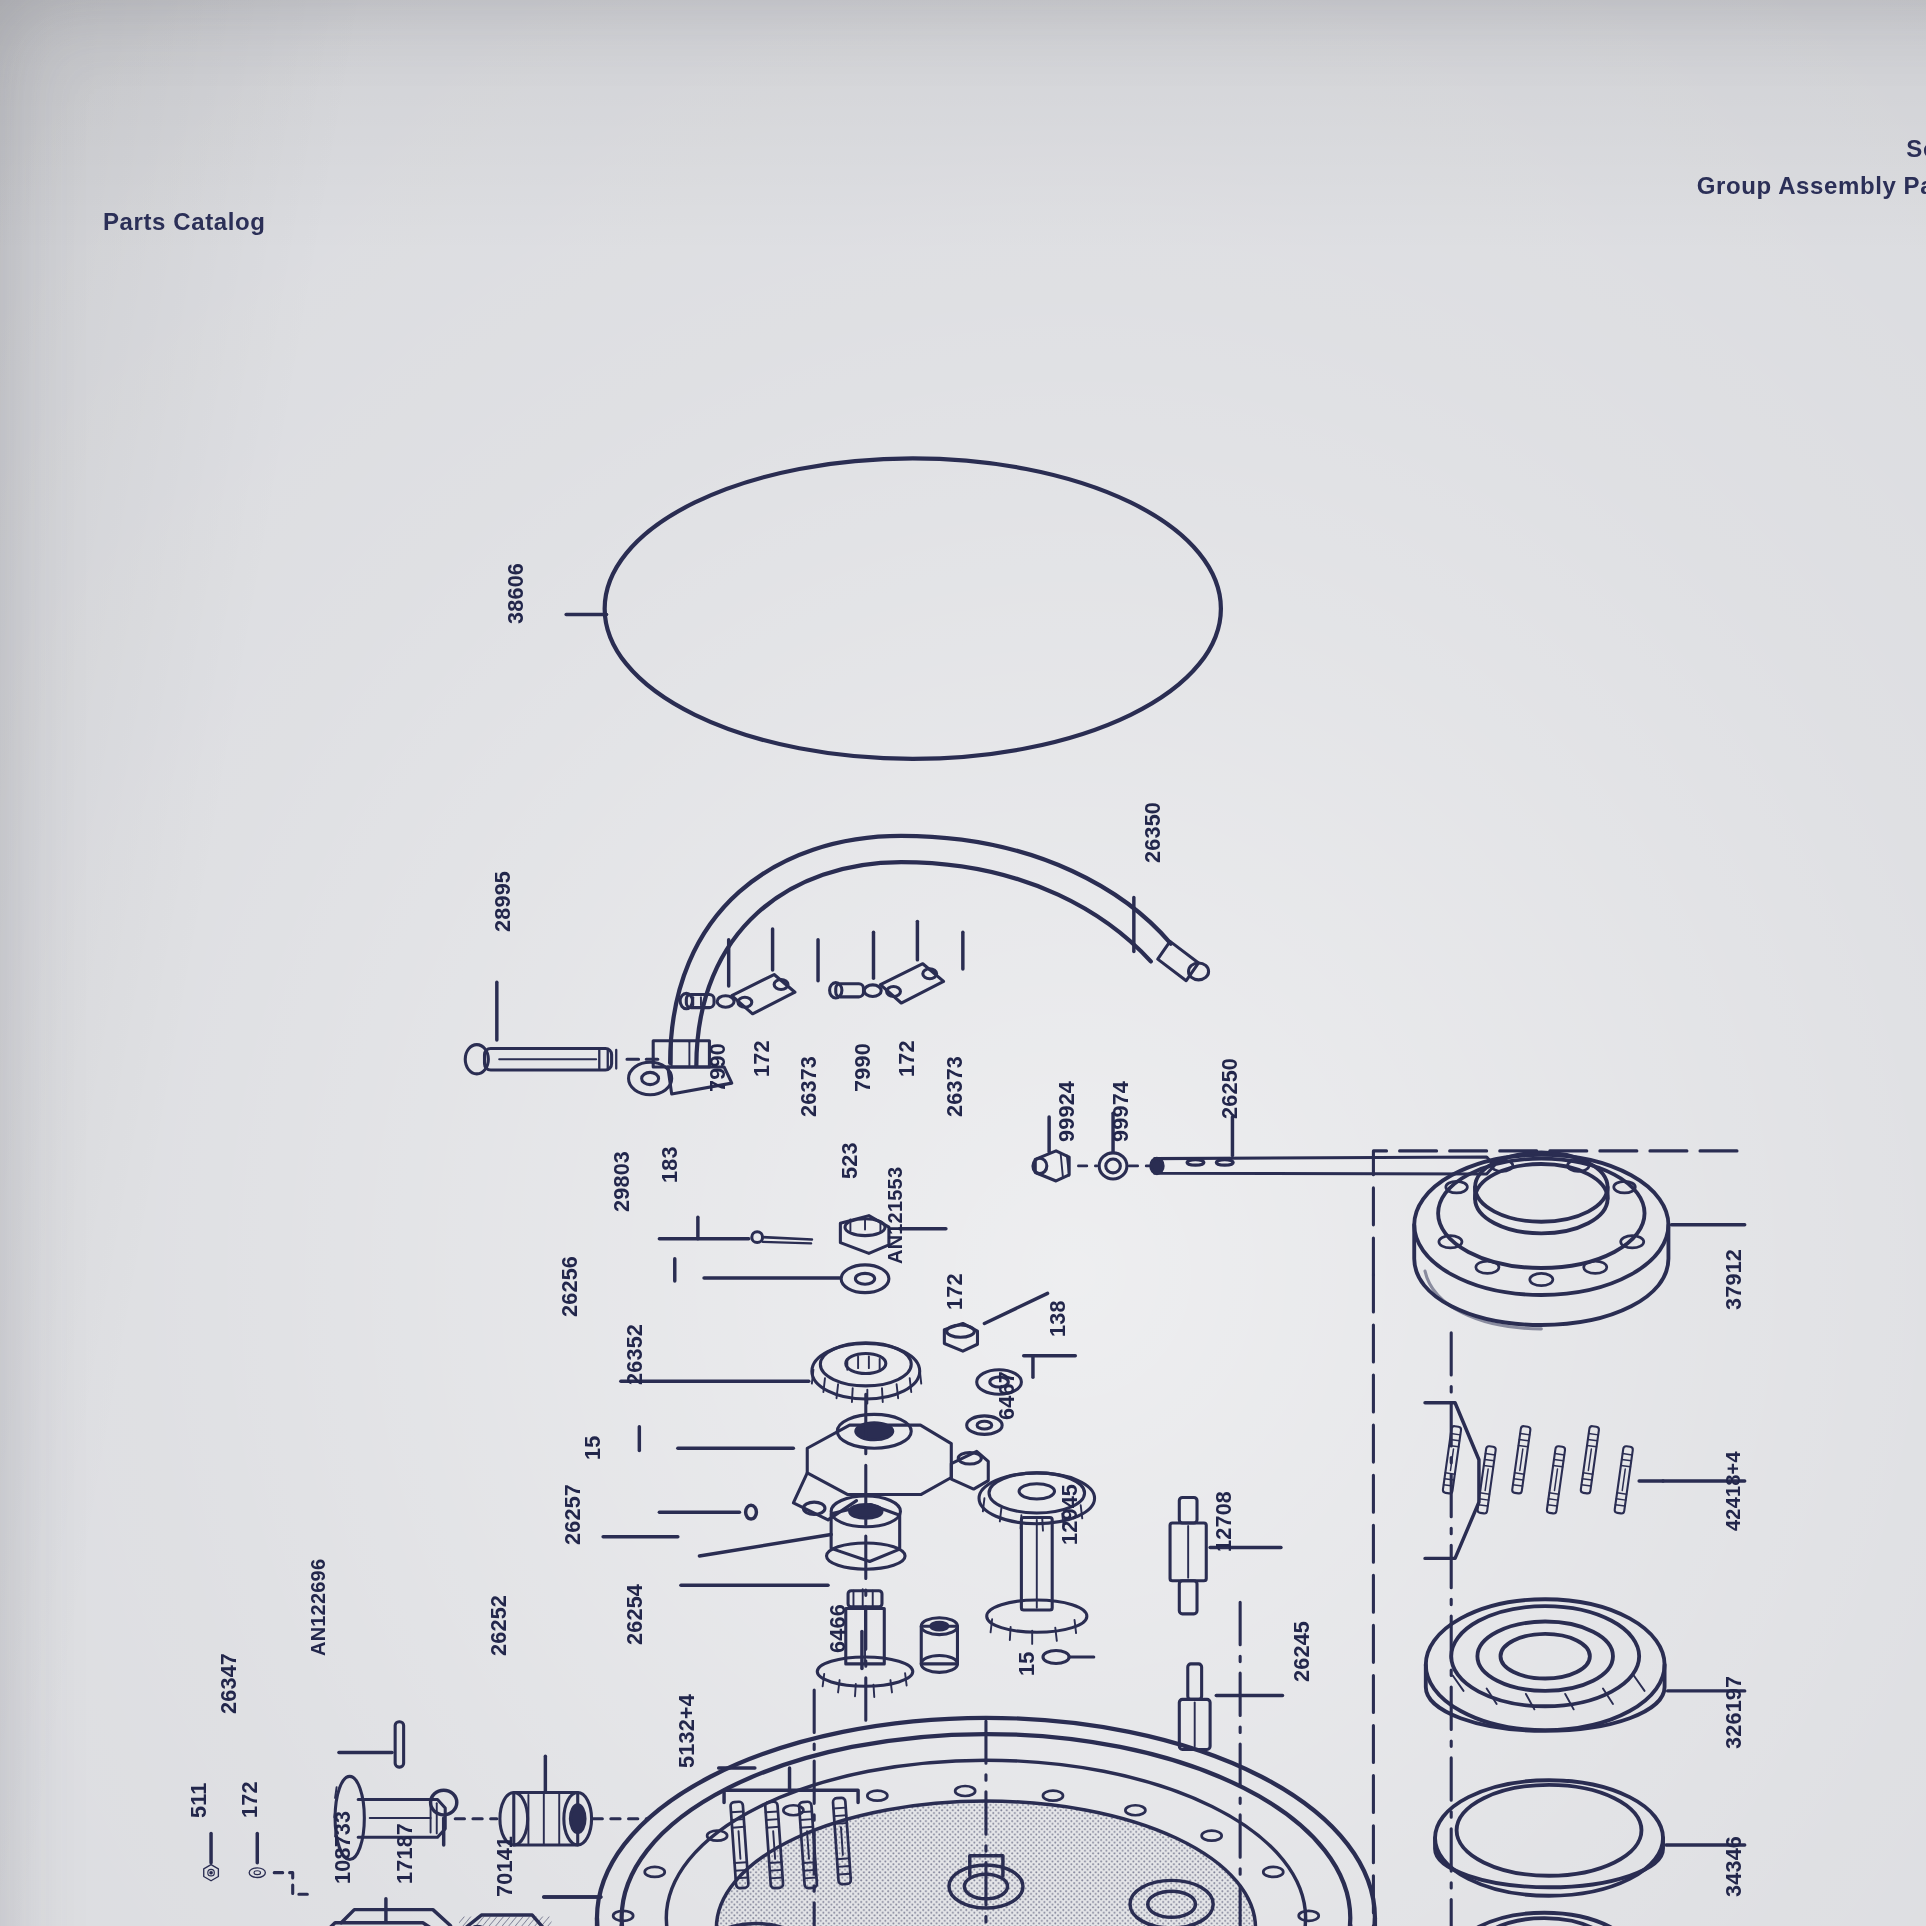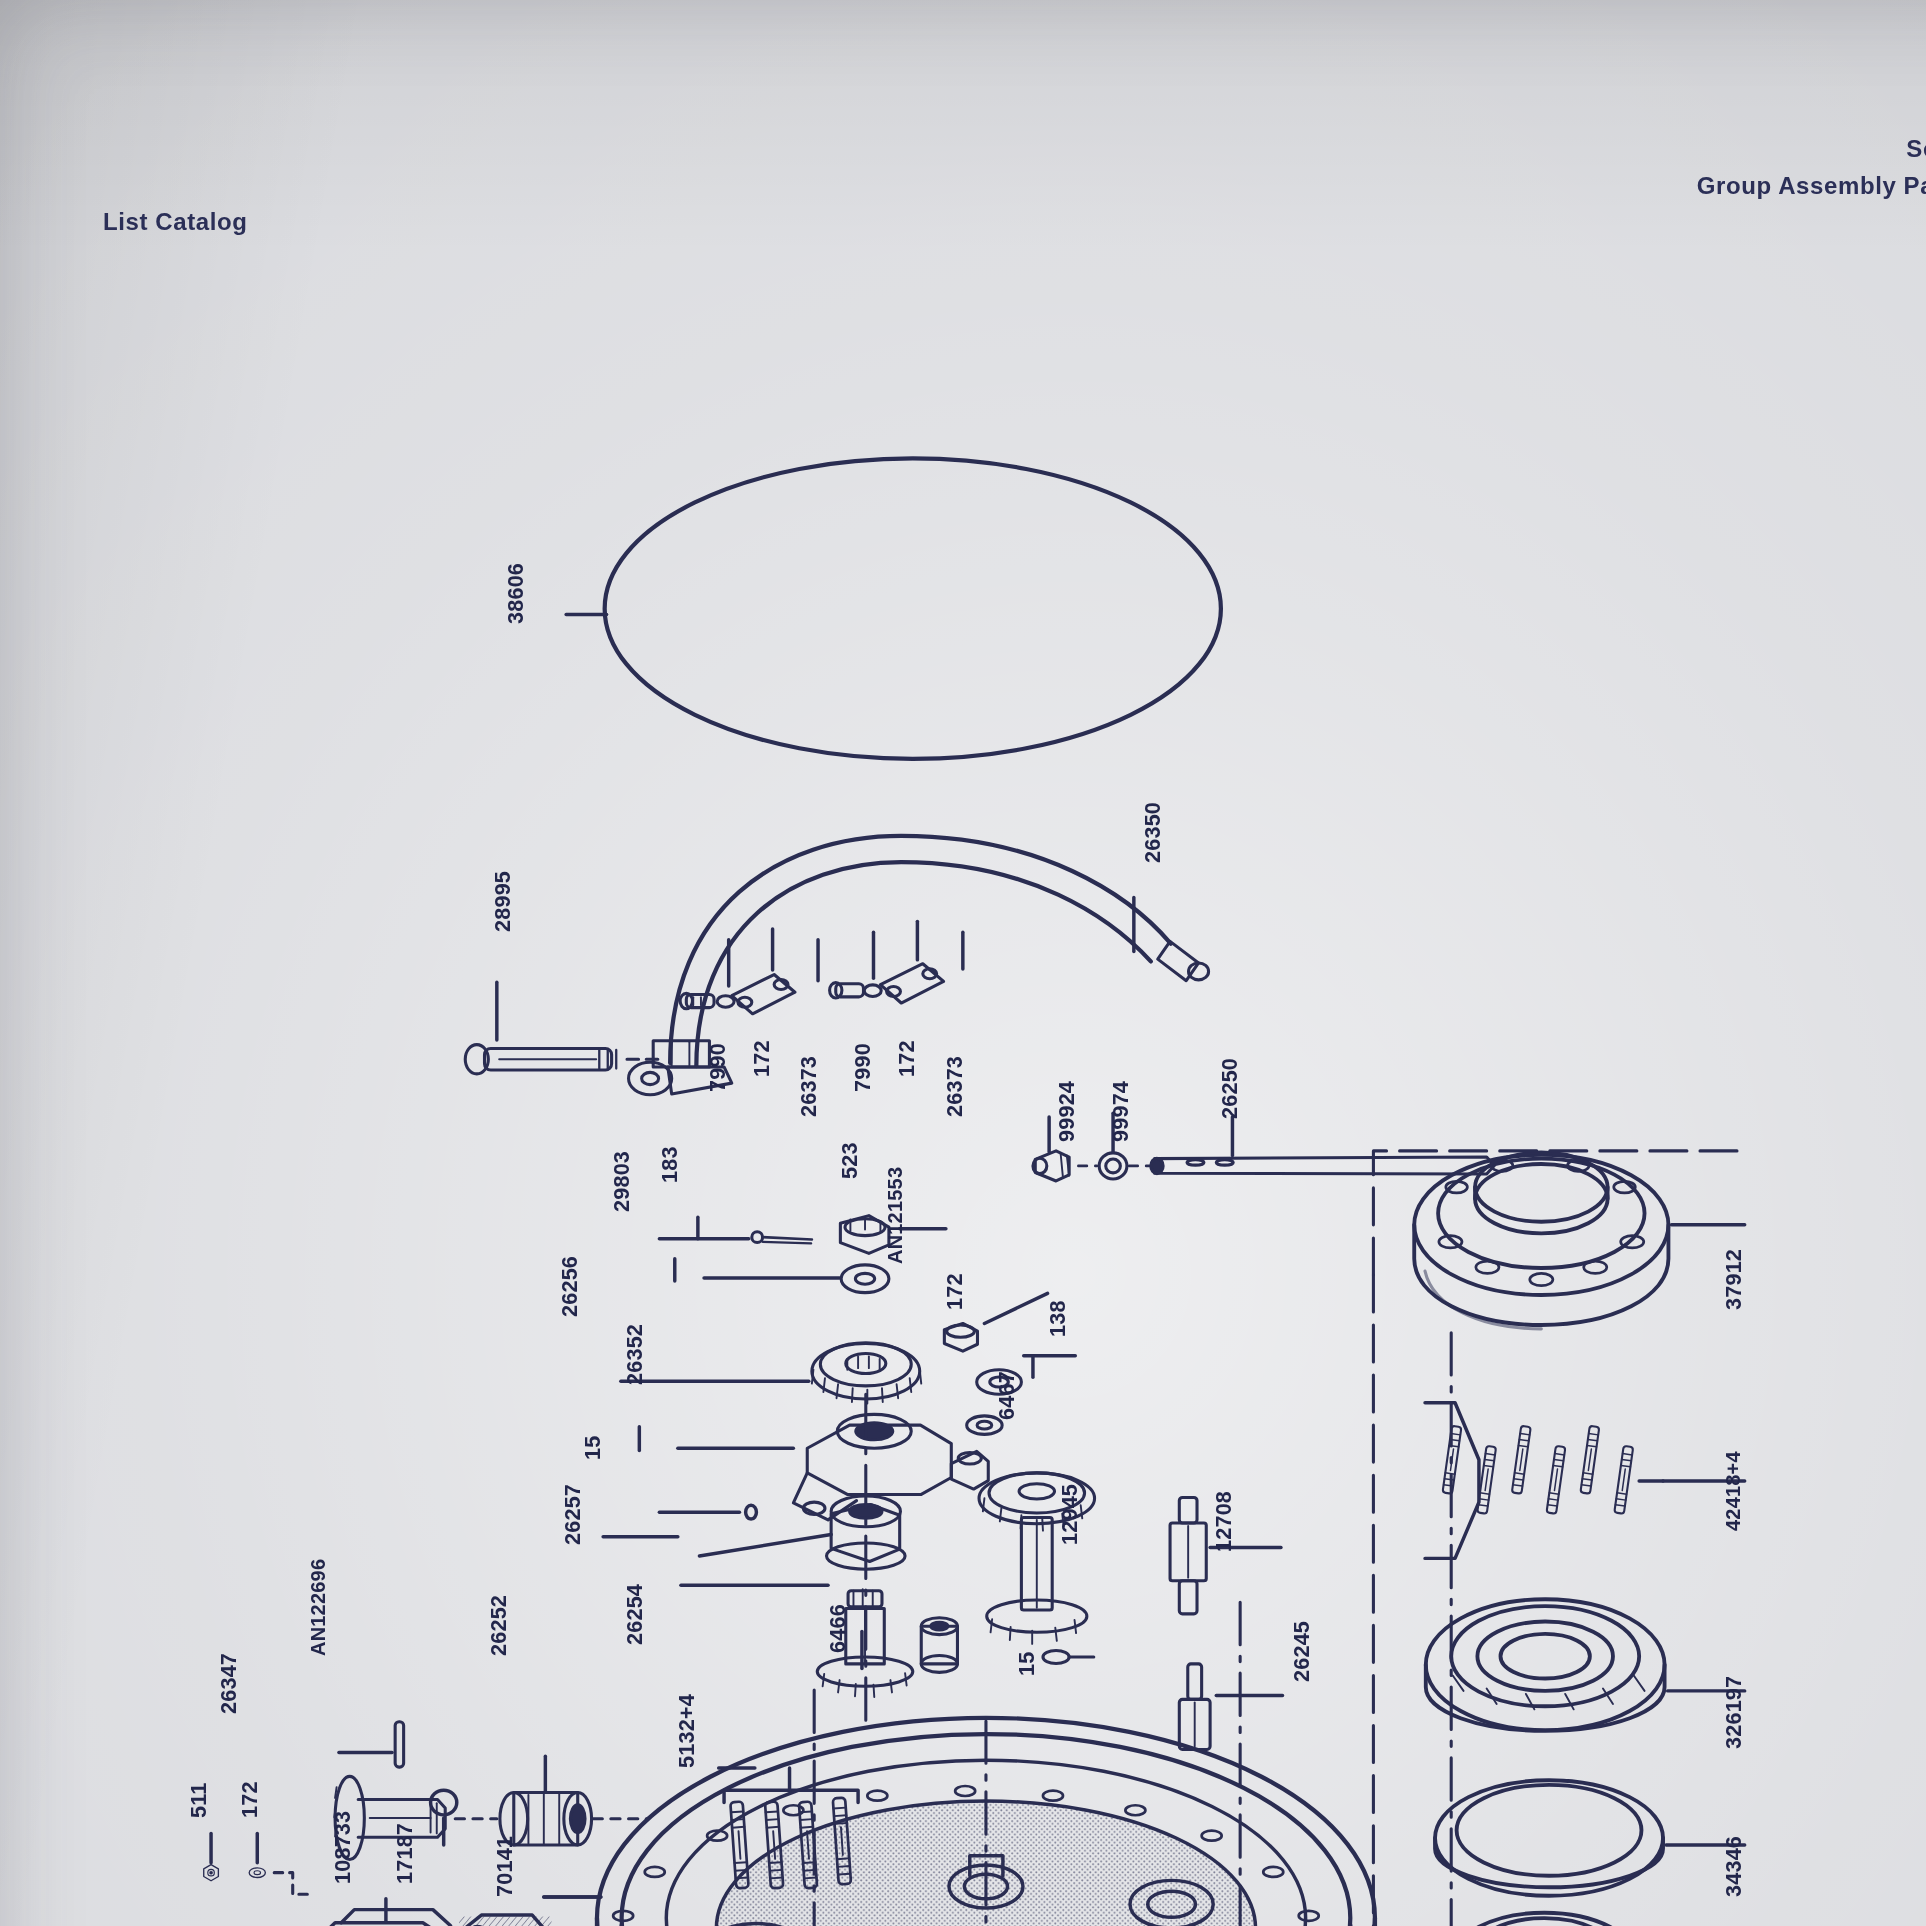--- a/index.html
+++ b/index.html
@@ -76,21 +76,21 @@
   }
   .lbl.sm { font-size: 20px; }
 </style>
 </head>
 <body>
 
 <div class="page">
 
   <div class="paper-tone"></div>
 
-  <div class="hdr-left">List Catalog</div>
+  <div class="hdr-left">Parts Catalog</div>
 
   <div class="hdr-right">
     <span class="ln1">Section II</span>
     <span class="ln2">Group Assembly Parts List</span>
   </div>
 
   <div class="illus">
     <svg viewBox="0 0 5572 7350" xmlns="http://www.w3.org/2000/svg" aria-hidden="true">
       <defs>
         <pattern id="hatch" width="18" height="18" patternUnits="userSpaceOnUse" patternTransform="rotate(40)">

